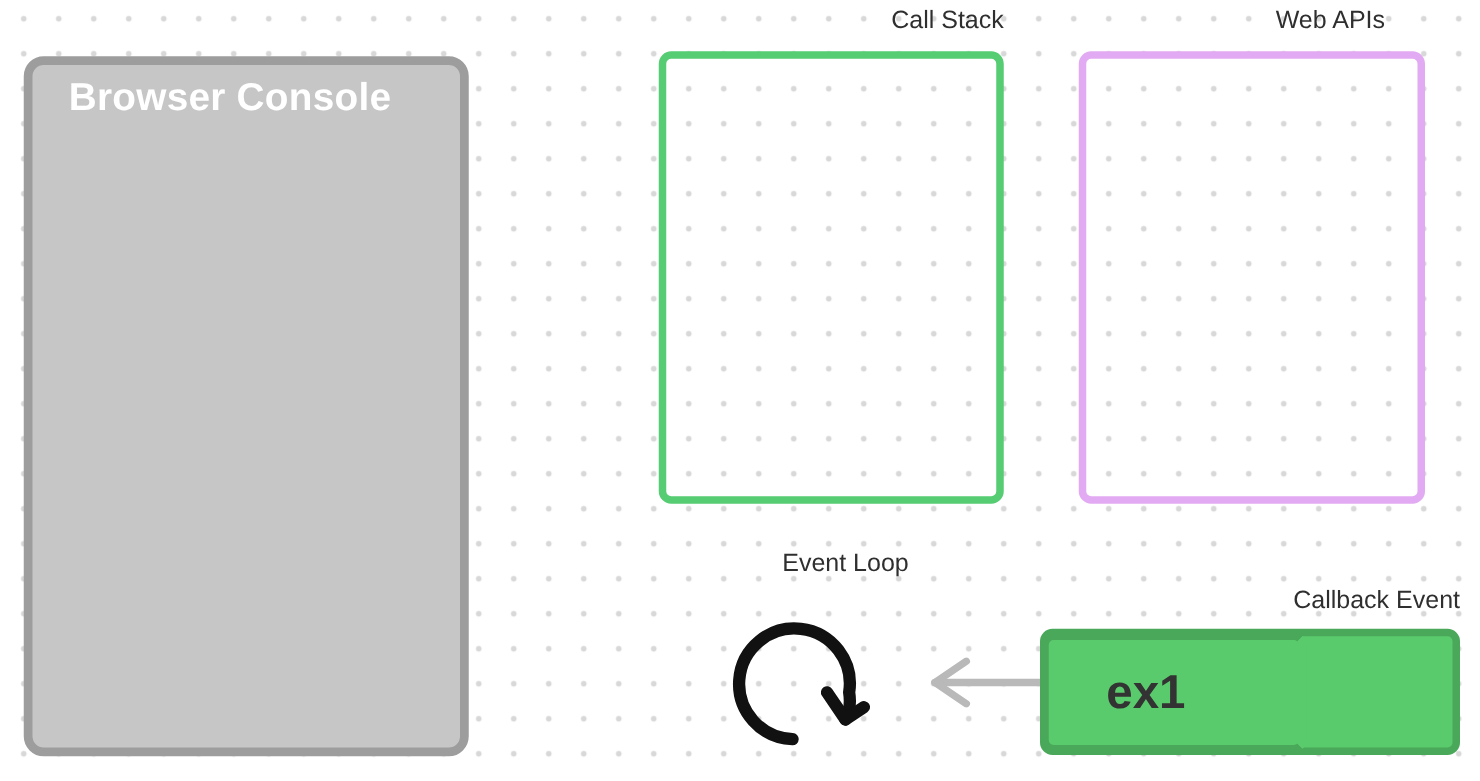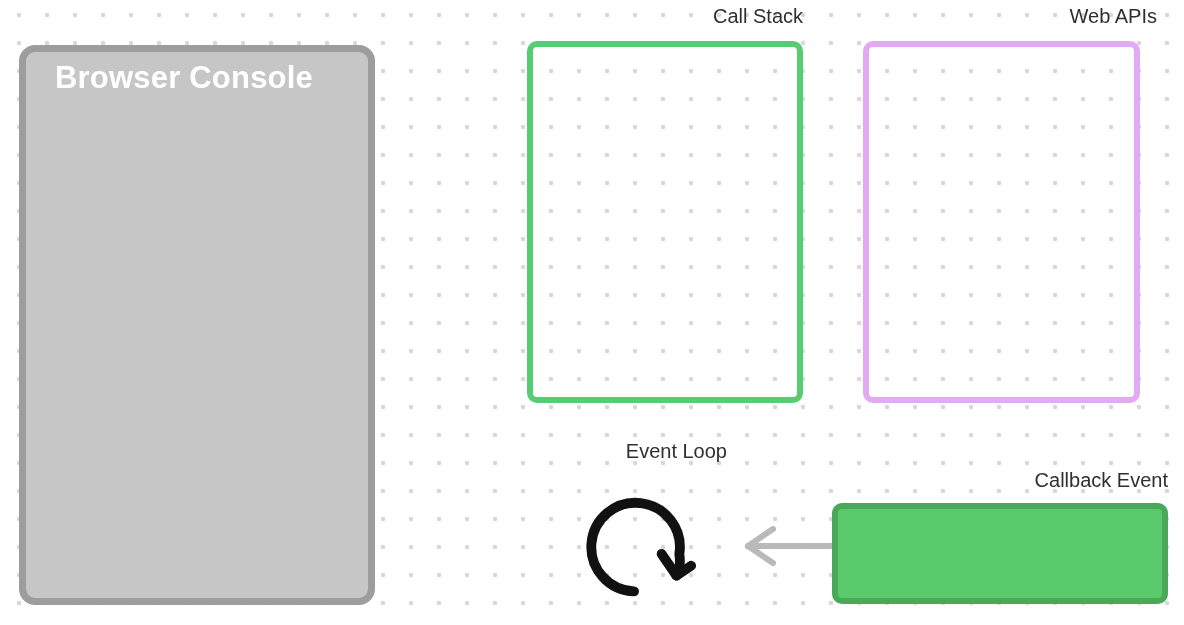--- a/index.html
+++ b/index.html
@@ -48,21 +48,21 @@
     position: absolute;
     box-sizing: border-box;
     background: transparent;
     border-radius: 10px;
   }
   .cs-label { left: 527px; top: 5px; width: 276px; }
   .cs-frame {
     left: 527px; top: 41px; width: 276px; height: 362px;
     border: 6px solid var(--call-stack-border, #56cd73);
   }
-  .wa-label { left: 880px; top: 5px; width: 277px; }
+  .wa-label { left: 831px; top: 5px; width: 277px; }
   .wa-frame {
     left: 863px; top: 41px; width: 277px; height: 362px;
     border: 6px solid var(--web-apis-border, #e2aaf2);
   }
 
   
   .el-label { left: 527px; top: 440px; width: 200px; }
   .el-icon { position: absolute; left: 576px; top: 487px; width: 124px; height: 124px; }
   .el-icon path {
     fill: none;
@@ -131,14 +131,17 @@
     <path d="M 87 68 L 102 90 L 117 80"></path>
   </svg>
 
   <svg class="arrow-icon" viewBox="0 0 124 40" aria-hidden="true">
     <path d="M 118 20 L 8 20"></path>
     <path d="M 33 3 L 8 20 L 33 37"></path>
   </svg>
 
   <div class="label bold cq-label">Callback Event</div>
   <div class="queue"></div>
+  <div class="queue-item">
+    <span>ex1</span>
+  </div>
 
 </div>
 
 </body></html>

